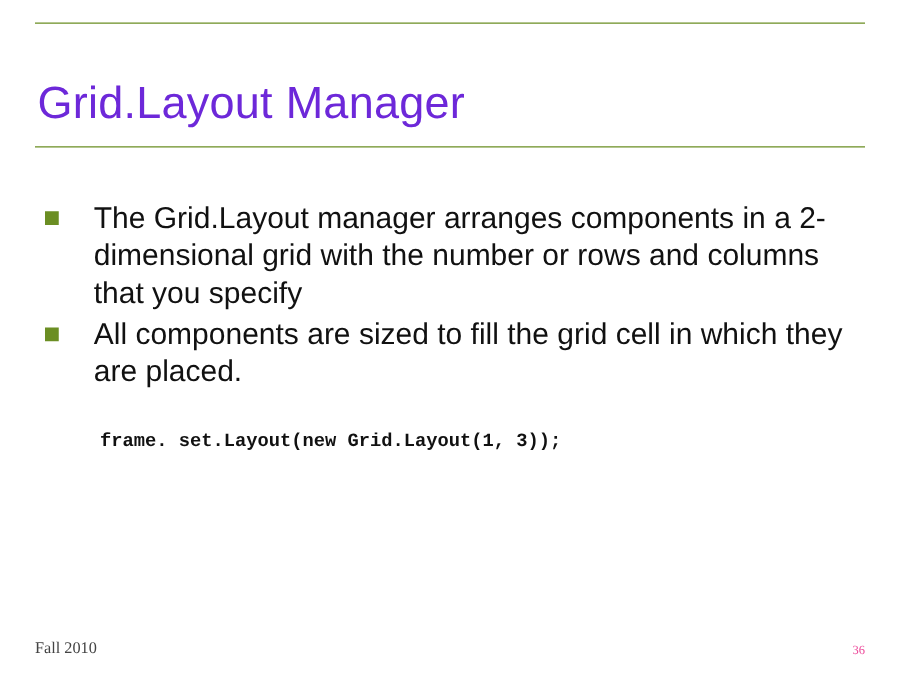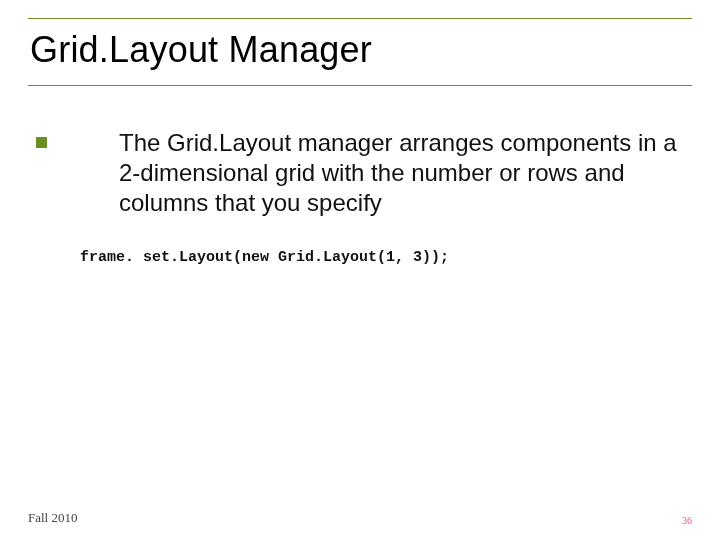--- a/index.html
+++ b/index.html
@@ -16,33 +16,33 @@
     position: relative;
   }
   .title-wrap {
     border-top: 1px solid #6b8e23;
     border-bottom: 1px solid #6b8e23;
     padding: 10px 0 14px 2px;
     margin-bottom: 42px;
   }
   .title {
     font-size: 36px;
-    color: #000000;
+    color: #6d28d9;
     font-weight: 400;
     letter-spacing: 0.2px;
+    margin-top: 32px;
   }
   .bullets {
     list-style: none;
     padding: 0 10px 0 8px;
   }
   .bullets li {
     display: flex;
     align-items: flex-start;
     margin-bottom: 4px;
-    gap: 44px;
   }
   .bullet-icon {
     flex: 0 0 auto;
     width: 11px;
     height: 11px;
     background: #6b8e23;
     margin-top: 9px;
     margin-right: 28px;
   }
   .bullet-text {
@@ -83,20 +83,24 @@
 
   <div class="title-wrap">
     <h1 class="title">Grid.Layout Manager</h1>
   </div>
 
   <ul class="bullets">
     <li>
       <span class="bullet-icon"></span>
       <span class="bullet-text">The Grid.Layout manager arranges components in a 2-dimensional grid with the number or rows and columns that you specify</span>
     </li>
+    <li>
+      <span class="bullet-icon"></span>
+      <span class="bullet-text">All components are sized to fill the grid cell in which they are placed.</span>
+    </li>
   </ul>
 
   <div class="code-block">frame. set.Layout(new Grid.Layout(1, 3));</div>
 
   <div class="footer-left">Fall 2010</div>
   <div class="footer-right">36</div>
 
 </div>
 
 </body></html>

